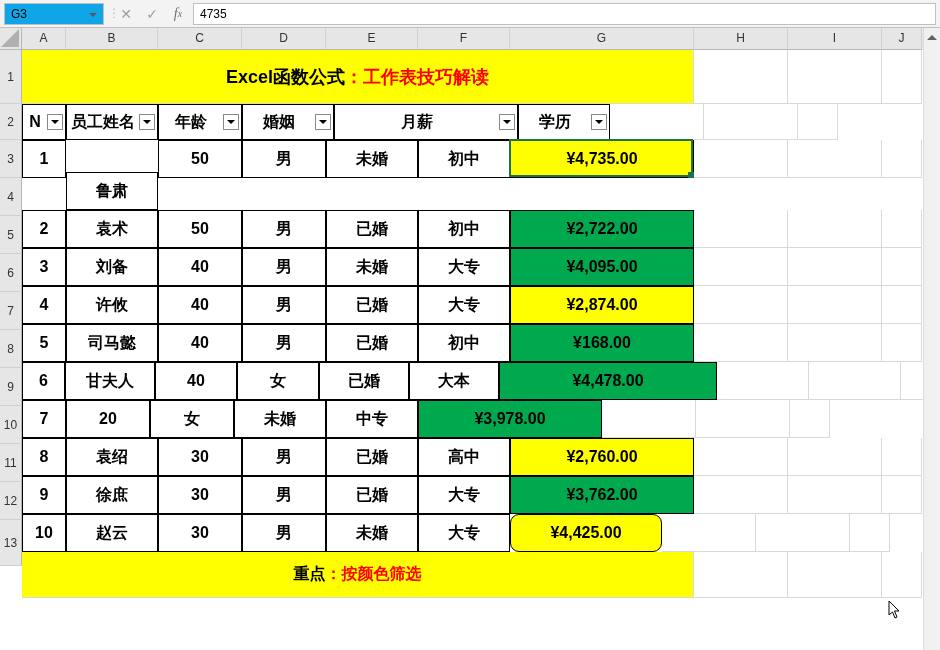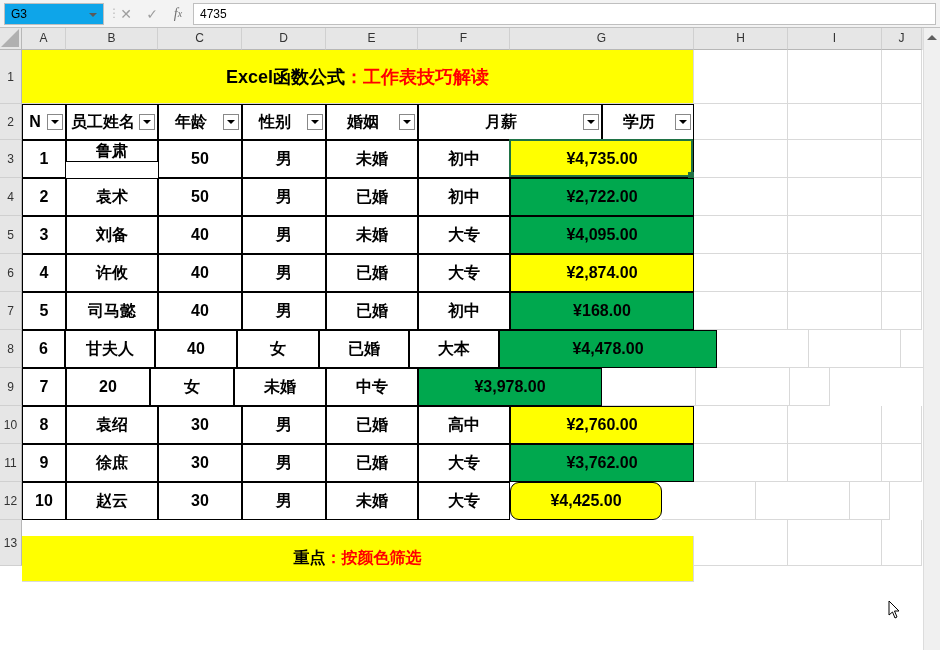--- a/index.html
+++ b/index.html
@@ -323,43 +323,39 @@
           <div class="filter-btn"></div>
         </div>
         <div class="hdr-cell" style="width: 92px; height: 36px;">
           <span>员工姓名</span>
           <div class="filter-btn"></div>
         </div>
         <div class="hdr-cell" style="width: 84px; height: 36px;">
           <span>年龄</span>
           <div class="filter-btn"></div>
         </div>
-        <div class="hdr-cell" style="width: 84px; height: 36px;">
-          <span>性别</span>
-          <div class="filter-btn"></div>
-        </div>
         <div class="hdr-cell" style="width: 92px; height: 36px;">
           <span>婚姻</span>
           <div class="filter-btn"></div>
         </div>
         <div class="hdr-cell" style="width: 184px; height: 36px;">
           <span>月薪</span>
           <div class="filter-btn"></div>
         </div>
         <div class="hdr-cell" style="width: 92px; height: 36px;">
           <span>学历</span>
           <div class="filter-btn"></div>
         </div>
         <div class="cell" style="width: 94px; height: 36px;"></div>
         <div class="cell" style="width: 94px; height: 36px;"></div>
         <div class="cell" style="width: 40px; height: 36px;"></div>
       </div>
       <div class="cells-row">
         <div class="data-cell" style="width: 44px; height: 38px;">1</div>
-        <div class="data-cell" style="width: 92px; height: 22px;">鲁肃</div>
+        <div class="data-cell" style="width: 92px; height: 38px; margin-top: 32px;">鲁肃</div>
         <div class="data-cell" style="width: 84px; height: 38px;">50</div>
         <div class="data-cell" style="width: 84px; height: 38px;">男</div>
         <div class="data-cell" style="width: 92px; height: 38px;">未婚</div>
         <div class="data-cell" style="width: 92px; height: 38px;">初中</div>
         <div class="data-cell salary-cell yellow" style="width: 184px; height: 38px;">¥4,735.00</div>
         <div class="cell" style="width: 94px; height: 38px;"></div>
         <div class="cell" style="width: 94px; height: 38px;"></div>
         <div class="cell" style="width: 40px; height: 38px;"></div>
       </div>
       <div class="cells-row">
@@ -463,21 +459,21 @@
         <div class="data-cell" style="width: 84px; height: 38px;">30</div>
         <div class="data-cell" style="width: 84px; height: 38px;">男</div>
         <div class="data-cell" style="width: 92px; height: 38px;">未婚</div>
         <div class="data-cell" style="width: 92px; height: 38px;">大专</div>
         <div class="data-cell salary-cell yellow" style="width: 152px; height: 38px; border-radius: 9px;">¥4,425.00</div>
         <div class="cell" style="width: 94px; height: 38px;"></div>
         <div class="cell" style="width: 94px; height: 38px;"></div>
         <div class="cell" style="width: 40px; height: 38px;"></div>
       </div>
       <div class="cells-row">
-        <div class="banner" style="width: 672px; height: 46px; font-size: 16px; margin-top: 16px;">
+        <div class="banner" style="width: 672px; height: 46px; font-size: 16px;">
           <span class="black">重点</span>
           <span class="red">：</span>
           <span class="red">按颜色筛选</span>
         </div>
         <div class="cell" style="width: 94px; height: 46px;"></div>
         <div class="cell" style="width: 94px; height: 46px;"></div>
         <div class="cell" style="width: 40px; height: 46px;"></div>
       </div>
     </div>
 

